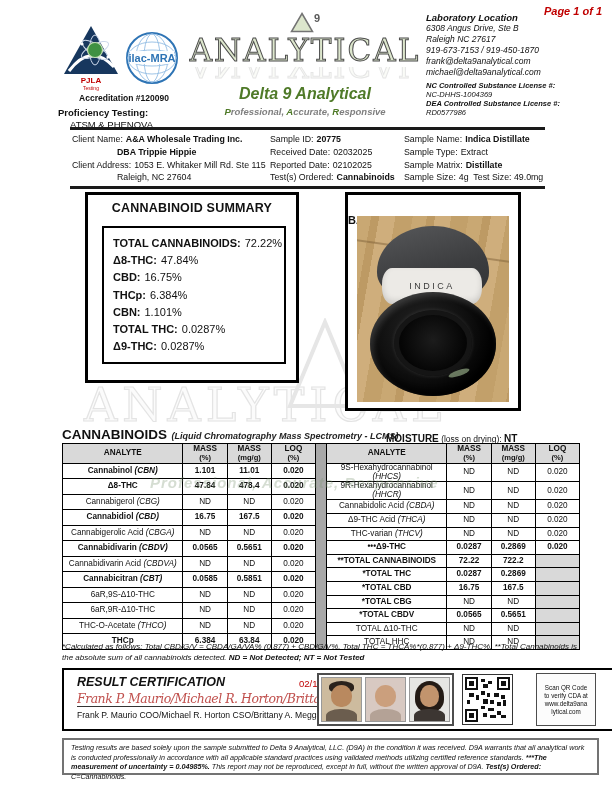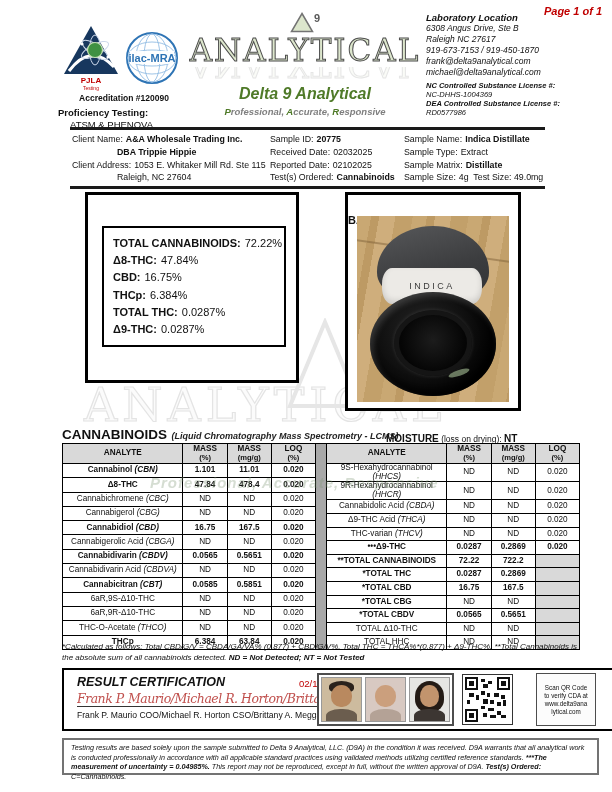--- a/index.html
+++ b/index.html
@@ -284,36 +284,41 @@
         <div class="pair-row">
           <span class="pair-label">Sample Size:</span>
           <span class="pair-value">4g  Test Size: 49.0mg</span>
         </div>
       </div>
   </div>
 
   <div class="rule rule-bot"></div>
 
   <div class="summary-box">
+    <div class="summary-title">CANNABINOID SUMMARY</div>
     <div class="summary-inner summary">
         <div class="pair-row">
           <span class="pair-label">TOTAL CANNABINOIDS:</span>
           <span class="pair-value">72.22%</span>
         </div>
         <div class="pair-row">
           <span class="pair-label">Δ8-THC:</span>
           <span class="pair-value">47.84%</span>
         </div>
         <div class="pair-row">
           <span class="pair-label">CBD:</span>
           <span class="pair-value">16.75%</span>
         </div>
         <div class="pair-row">
           <span class="pair-label">THCp:</span>
           <span class="pair-value">6.384%</span>
+        </div>
+        <div class="pair-row">
+          <span class="pair-label">CBN:</span>
+          <span class="pair-value">1.101%</span>
         </div>
         <div class="pair-row">
           <span class="pair-label">TOTAL THC:</span>
           <span class="pair-value">0.0287%</span>
         </div>
         <div class="pair-row">
           <span class="pair-label">Δ9-THC:</span>
           <span class="pair-value">0.0287%</span>
         </div>
       </div>
@@ -367,26 +372,20 @@
             <td class="c-analyte bold">Cannabinol <i>(CBN)</i></td>
             <td class="c-num bold">1.101</td>
             <td class="c-num bold">11.01</td>
             <td class="c-num bold">0.020</td>
           </tr>
           <tr>
             <td class="c-analyte bold">Δ8-THC</td>
             <td class="c-num bold">47.84</td>
             <td class="c-num bold">478.4</td>
             <td class="c-num bold">0.020</td>
-          </tr>
-          <tr>
-            <td class="c-analyte">Cannabichromene <i>(CBC)</i></td>
-            <td class="c-num">ND</td>
-            <td class="c-num">ND</td>
-            <td class="c-num">0.020</td>
           </tr>
           <tr>
             <td class="c-analyte">Cannabigerol <i>(CBG)</i></td>
             <td class="c-num">ND</td>
             <td class="c-num">ND</td>
             <td class="c-num">0.020</td>
           </tr>
           <tr>
             <td class="c-analyte bold">Cannabidiol <i>(CBD)</i></td>
             <td class="c-num bold">16.75</td>

